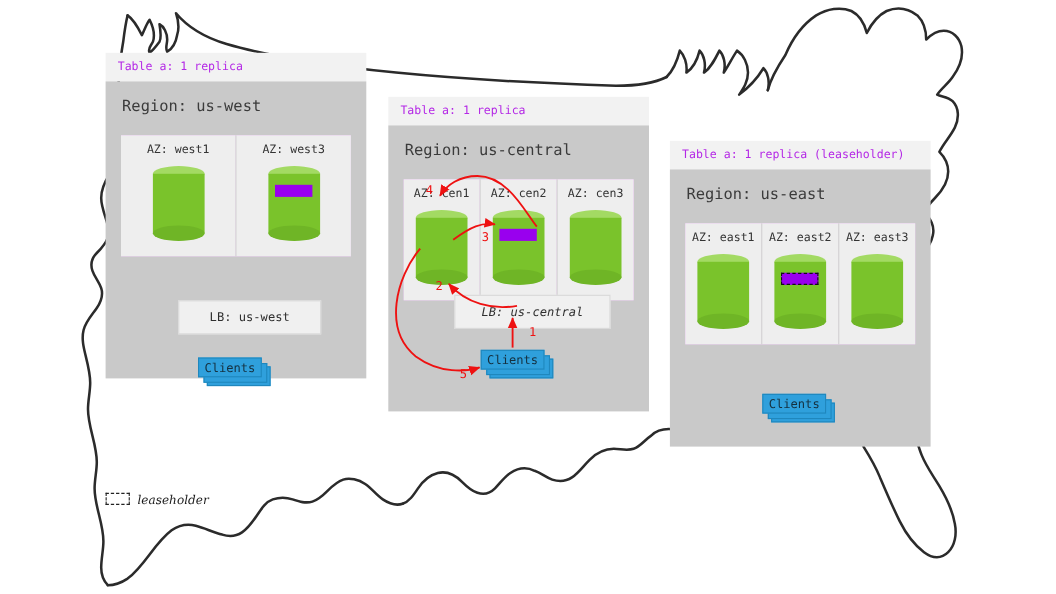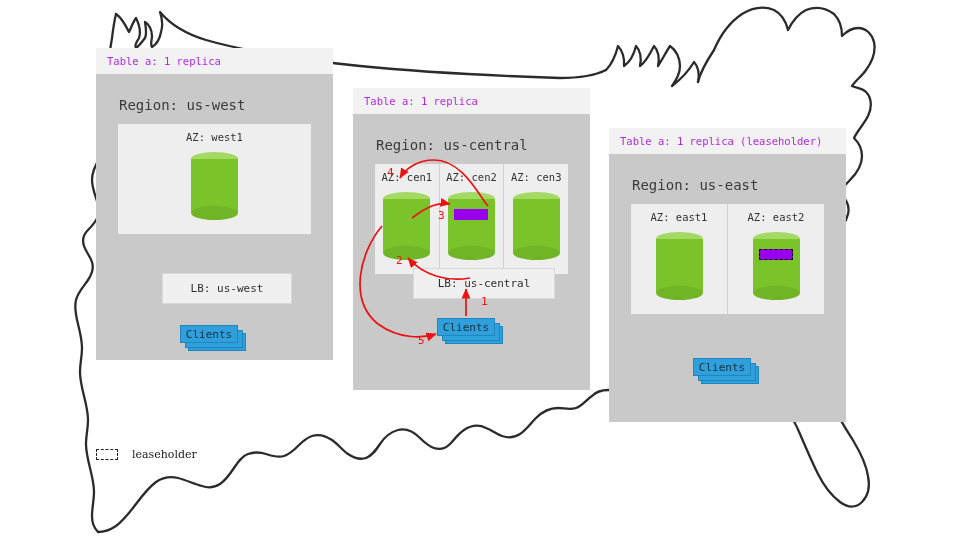--- a/index.html
+++ b/index.html
@@ -18,33 +18,33 @@
   .region-head{
     background:#f2f2f2;
     color:#b428e6;
     font-size:10.5px;
     padding:7px 0 7px 11px;
     letter-spacing:0px;
     white-space:nowrap;
   }
   .region-body{
     background:#c9c9c9;
-    padding:12px;
+    padding:4px;
     position:relative;
   }
   .region-title{
     color:#3b3b3b;
     font-size:14px;
     padding:11px 0 10px 11px;
     white-space:nowrap;
   }
   .az-row{
     display:flex;
     background:#f0abfc;
-    margin:1px 10px;
+    margin:8px 10px;
     border:0;
   }
   .az{
     background:#eeeeee;
     flex:1;
     text-align:center;
     padding:7px 0 10px 0;
     position:relative;
   }
   .az + .az{border-left:1px solid #d2d2d2;}
@@ -106,21 +106,21 @@
   
   .sqlbox{
     position:absolute;background:#ececec;
     font-size:10.5px;color:#262626;line-height:1.55;
     padding:10px 12px;white-space:pre;z-index:3;
   }
 
   
   .legend{
     position:absolute;left:96px;top:448px;z-index:4;
-    display:flex;align-items:center;gap:14px;
+    display:flex;gap:7px;font-style:italic;
   }
   .legend .swatch{
     width:22px;height:11px;border:1.6px dashed #222;background:#ffffff;
     box-sizing:border-box;
   }
   .legend .txt{
     font-family:"DejaVu Serif","Liberation Serif",serif;
     font-size:11px;color:#1a1a1a;
   }
 
@@ -242,20 +242,29 @@
       <div class="region-title">Region: us-west</div>
       <div class="az-row">
         <div class="az">
           <span class="az-label">AZ: west1</span>
           <div class="cyl" style="width:47px;height:68px;">
             <div class="top" style="height:14px;"></div>
             <div class="body" style="top:7px;height:54px;"></div>
             <div class="bot" style="height:14px;"></div>
           </div>
         </div>
+        <div class="az">
+          <span class="az-label">AZ: west3</span>
+          <div class="cyl" style="width:47px;height:68px;">
+            <div class="top" style="height:14px;"></div>
+            <div class="body" style="top:7px;height:54px;"></div>
+            <div class="bot" style="height:14px;"></div>
+            <div class="repl" style="left:6px;top:17px;width:34px;height:11px;"></div>
+          </div>
+        </div>
       </div>
     </div>
     <div class="lb" style="left:66px;top:225px;width:100px;">LB: us-west</div>
     <div class="clients" style="left:84px;top:277px;width:66px;height:26px;">
       <div class="sheet" style="left:8px;top:8px;width:58px;height:18px;"></div>
       <div class="sheet" style="left:5px;top:5px;width:58px;height:18px;"></div>
       <div class="front" style="width:58px;height:18px;">Clients</div>
     </div>
   </div>
 
@@ -284,21 +293,21 @@
         <div class="az">
           <span class="az-label">AZ: cen3</span>
           <div class="cyl" style="width:47px;height:68px;">
             <div class="top" style="height:14px;"></div>
             <div class="body" style="top:7px;height:54px;"></div>
             <div class="bot" style="height:14px;"></div>
           </div>
         </div>
       </div>
     </div>
-    <div class="lb" style="left:60px;top:180px;width:112px;">LB: us-central</div>
+    <div class="lb" style="left:60px;top:180px;width:112px;font-style:italic;">LB: us-central</div>
     <div class="clients" style="left:84px;top:230px;width:66px;height:26px;">
       <div class="sheet" style="left:8px;top:8px;width:58px;height:18px;"></div>
       <div class="sheet" style="left:5px;top:5px;width:58px;height:18px;"></div>
       <div class="front" style="width:58px;height:18px;">Clients</div>
     </div>
   </div>
 
 
   <div class="region" style="left:609px;top:128px;width:237px;height:282px;">
     <div class="region-head">Table a: 1 replica (leaseholder)</div>
@@ -313,20 +322,28 @@
             <div class="bot" style="height:14px;"></div>
           </div>
         </div>
         <div class="az">
           <span class="az-label">AZ: east2</span>
           <div class="cyl" style="width:47px;height:68px;">
             <div class="top" style="height:14px;"></div>
             <div class="body" style="top:7px;height:54px;"></div>
             <div class="bot" style="height:14px;"></div>
             <div class="repl lease" style="left:6px;top:17px;width:34px;height:11px;"></div>
+          </div>
+        </div>
+        <div class="az">
+          <span class="az-label">AZ: east3</span>
+          <div class="cyl" style="width:47px;height:68px;">
+            <div class="top" style="height:14px;"></div>
+            <div class="body" style="top:7px;height:54px;"></div>
+            <div class="bot" style="height:14px;"></div>
           </div>
         </div>
       </div>
     </div>
     <div class="clients" style="left:84px;top:230px;width:66px;height:26px;">
       <div class="sheet" style="left:8px;top:8px;width:58px;height:18px;"></div>
       <div class="sheet" style="left:5px;top:5px;width:58px;height:18px;"></div>
       <div class="front" style="width:58px;height:18px;">Clients</div>
     </div>
   </div>

